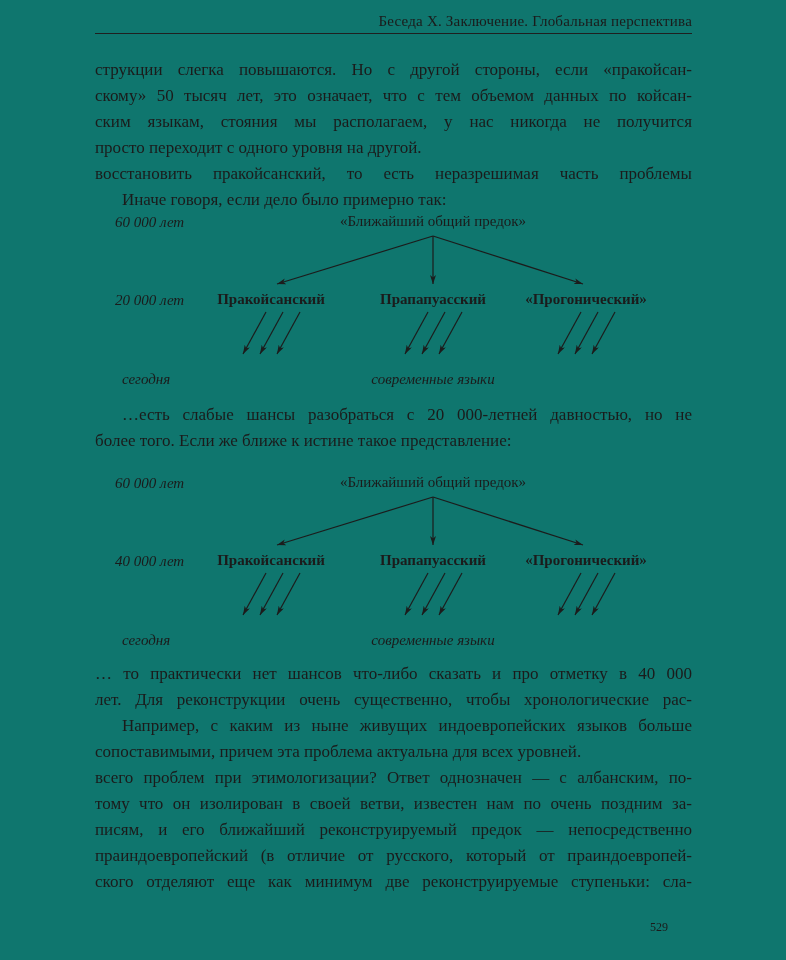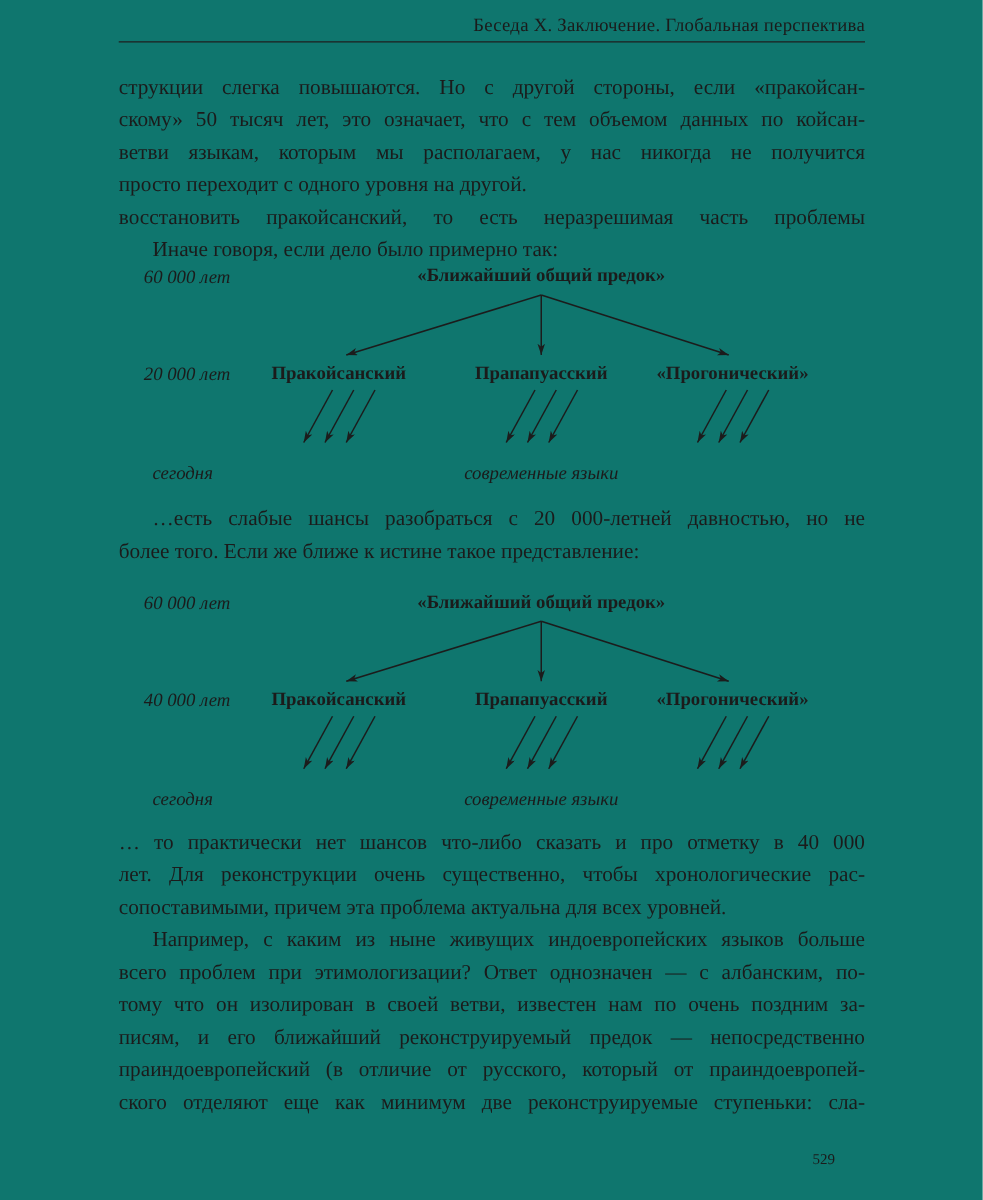--- a/index.html
+++ b/index.html
@@ -42,21 +42,21 @@
   .d1 { top: 213px; }
   .d2 { top: 474px; }
   .t-lab {
     position: absolute; font-style: italic; font-size: 15px; white-space: nowrap;
   }
   .t-top { left: 20px; top: 1px; }
   .t-mid { left: 20px; top: 79px; }
   .t-bot { left: 27px; top: 158px; }
   .root {
     position: absolute; left: 338px; top: 0; transform: translateX(-50%);
-    font-weight: 700; font-size: 15px; white-space: nowrap;
+    font-weight: 400; font-size: 15px; white-space: nowrap;
   }
   .node {
     position: absolute; top: 78px; transform: translateX(-50%);
     font-weight: 700; font-size: 15px; white-space: nowrap; text-align: right;
   }
   .n1 { left: 176px; } .n2 { left: 338px; } .n3 { left: 491px; }
   .modern {
     position: absolute; left: 338px; top: 158px; transform: translateX(-50%);
     font-style: italic; font-size: 15px; white-space: nowrap;
   }
@@ -74,21 +74,21 @@
 <body>
 
 <div class="page">
 
   <div class="running-head">Беседа X. Заключение. Глобальная перспектива</div>
   <div class="head-rule"></div>
 
   <div class="text-block p1">
     <div class="line">струкции слегка повышаются. Но с другой стороны, если «пракойсан-</div>
     <div class="line">скому» 50 тысяч лет, это означает, что с тем объемом данных по койсан-</div>
-    <div class="line">ветви языкам, которым мы располагаем, у нас никогда не получится</div>
+    <div class="line">ским языкам, стояния мы располагаем, у нас никогда не получится</div>
     <div class="line end">просто переходит с одного уровня на другой.</div>
     <div class="line">восстановить пракойсанский, то есть неразрешимая часть проблемы</div>
     <div class="line end ind">Иначе говоря, если дело было примерно так:</div>
   </div>
 
   <div class="diagram d1">
     <span class="t-lab t-top">60 000 лет</span>
     <span class="root">«Ближайший общий предок»</span>
 
     <svg class="fan" width="597" height="58" viewBox="0 0 597 58">
@@ -170,22 +170,22 @@
       <line x1="520" y1="2" x2="497" y2="44" marker-end="url(#ah2h)"></line>
     </svg>
 
     <span class="t-lab t-bot">сегодня</span>
     <span class="modern">современные языки</span>
   </div>
 
   <div class="text-block p3">
     <div class="line">… то практически нет шансов что-либо сказать и про отметку в 40 000</div>
     <div class="line">лет. Для реконструкции очень существенно, чтобы хронологические рас-</div>
+    <div class="line ind">Например, с каким из ныне живущих индоевропейских языков больше</div>
     <div class="line end">сопоставимыми, причем эта проблема актуальна для всех уровней.</div>
-    <div class="line ind">Например, с каким из ныне живущих индоевропейских языков больше</div>
     <div class="line">всего проблем при этимологизации? Ответ однозначен — с албанским, по-</div>
     <div class="line">тому что он изолирован в своей ветви, известен нам по очень поздним за-</div>
     <div class="line">писям, и его ближайший реконструируемый предок — непосредственно</div>
     <div class="line">праиндоевропейский (в отличие от русского, который от праиндоевропей-</div>
     <div class="line">ского отделяют еще как минимум две реконструируемые ступеньки: сла-</div>
   </div>
 
   <div class="folio">529</div>
 
 </div>

